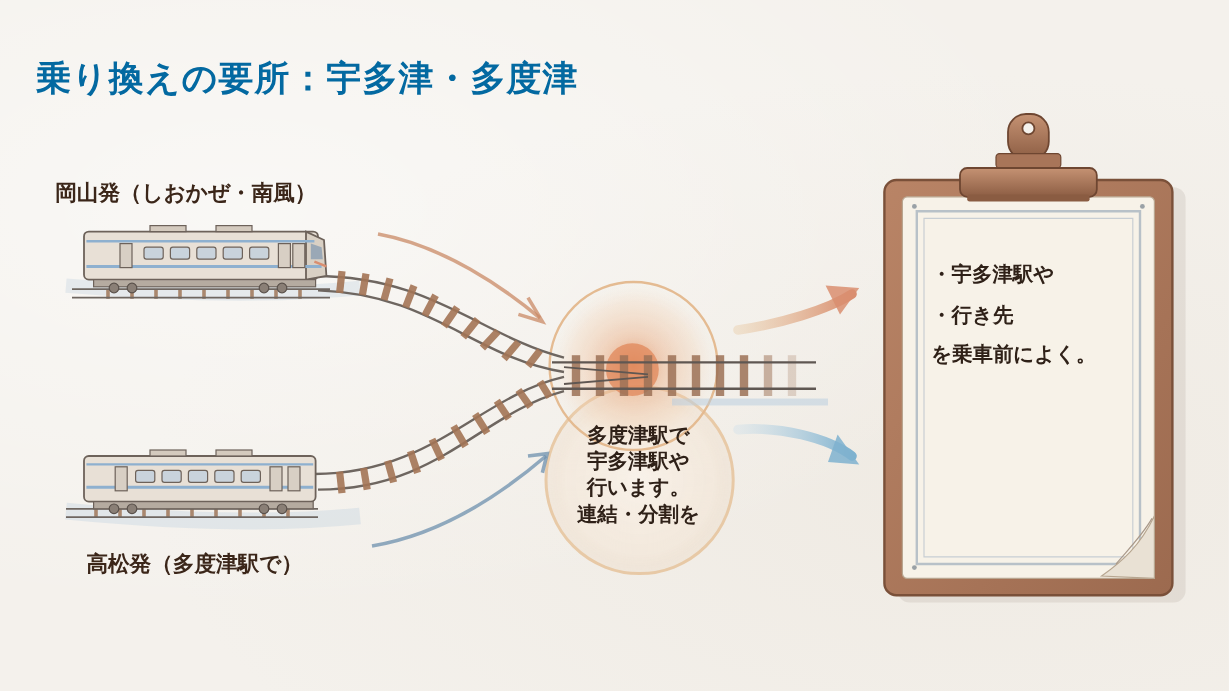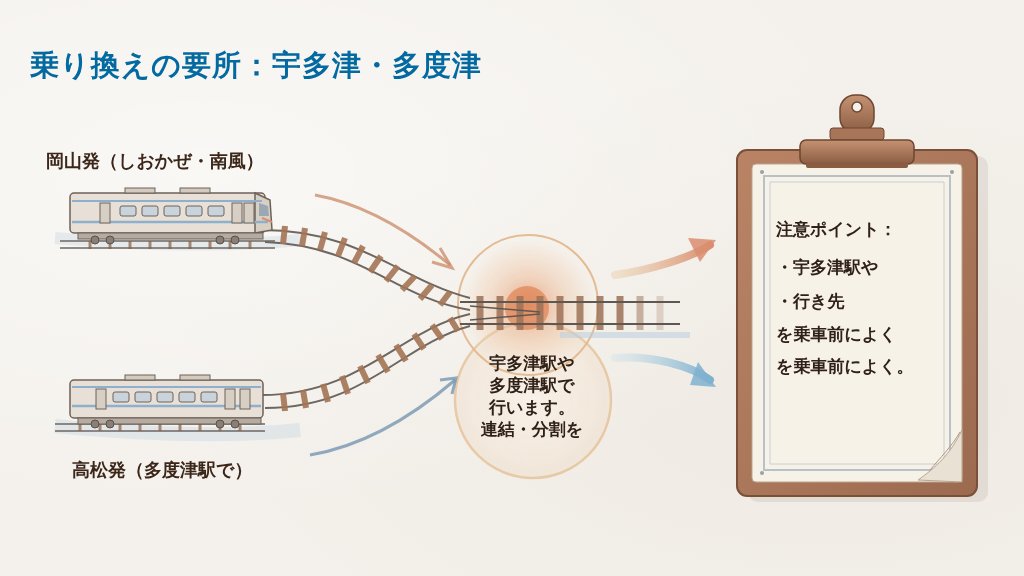--- a/index.html
+++ b/index.html
@@ -257,25 +257,23 @@
       <rect x="840" y="95" width="34" height="38" rx="15" fill="url(#clipGrad)" stroke="#6e4631" stroke-width="1.5"></rect>
       <circle cx="857" cy="107" r="5" fill="#f4f1ec" stroke="#6e4631" stroke-width="1.5"></circle>
       <rect x="830" y="128" width="54" height="12" rx="3" fill="#a87559" stroke="#6e4631" stroke-width="1"></rect>
       <rect x="800" y="140" width="114" height="24" rx="6" fill="url(#clipGrad)" stroke="#6e4631" stroke-width="1.5"></rect>
       <rect x="806" y="162" width="102" height="6" rx="2" fill="#8a5c42"></rect>
     </g>
   </g>
 </svg>
 
 <div class="station-text">
+  <div>多度津駅で</div>
   <div>宇多津駅や</div>
-  <div>多度津駅で</div>
   <div>行います。</div>
   <div>連結・分割を</div>
 </div>
 
 <div class="clip-text">
-  <div class="heading">注意ポイント：</div>
   <div class="item">・宇多津駅や</div>
   <div class="item">・行き先</div>
-  <div class="note">を乗車前によく</div>
   <div class="note">を乗車前によく。</div>
 </div>
 
 </body></html>

